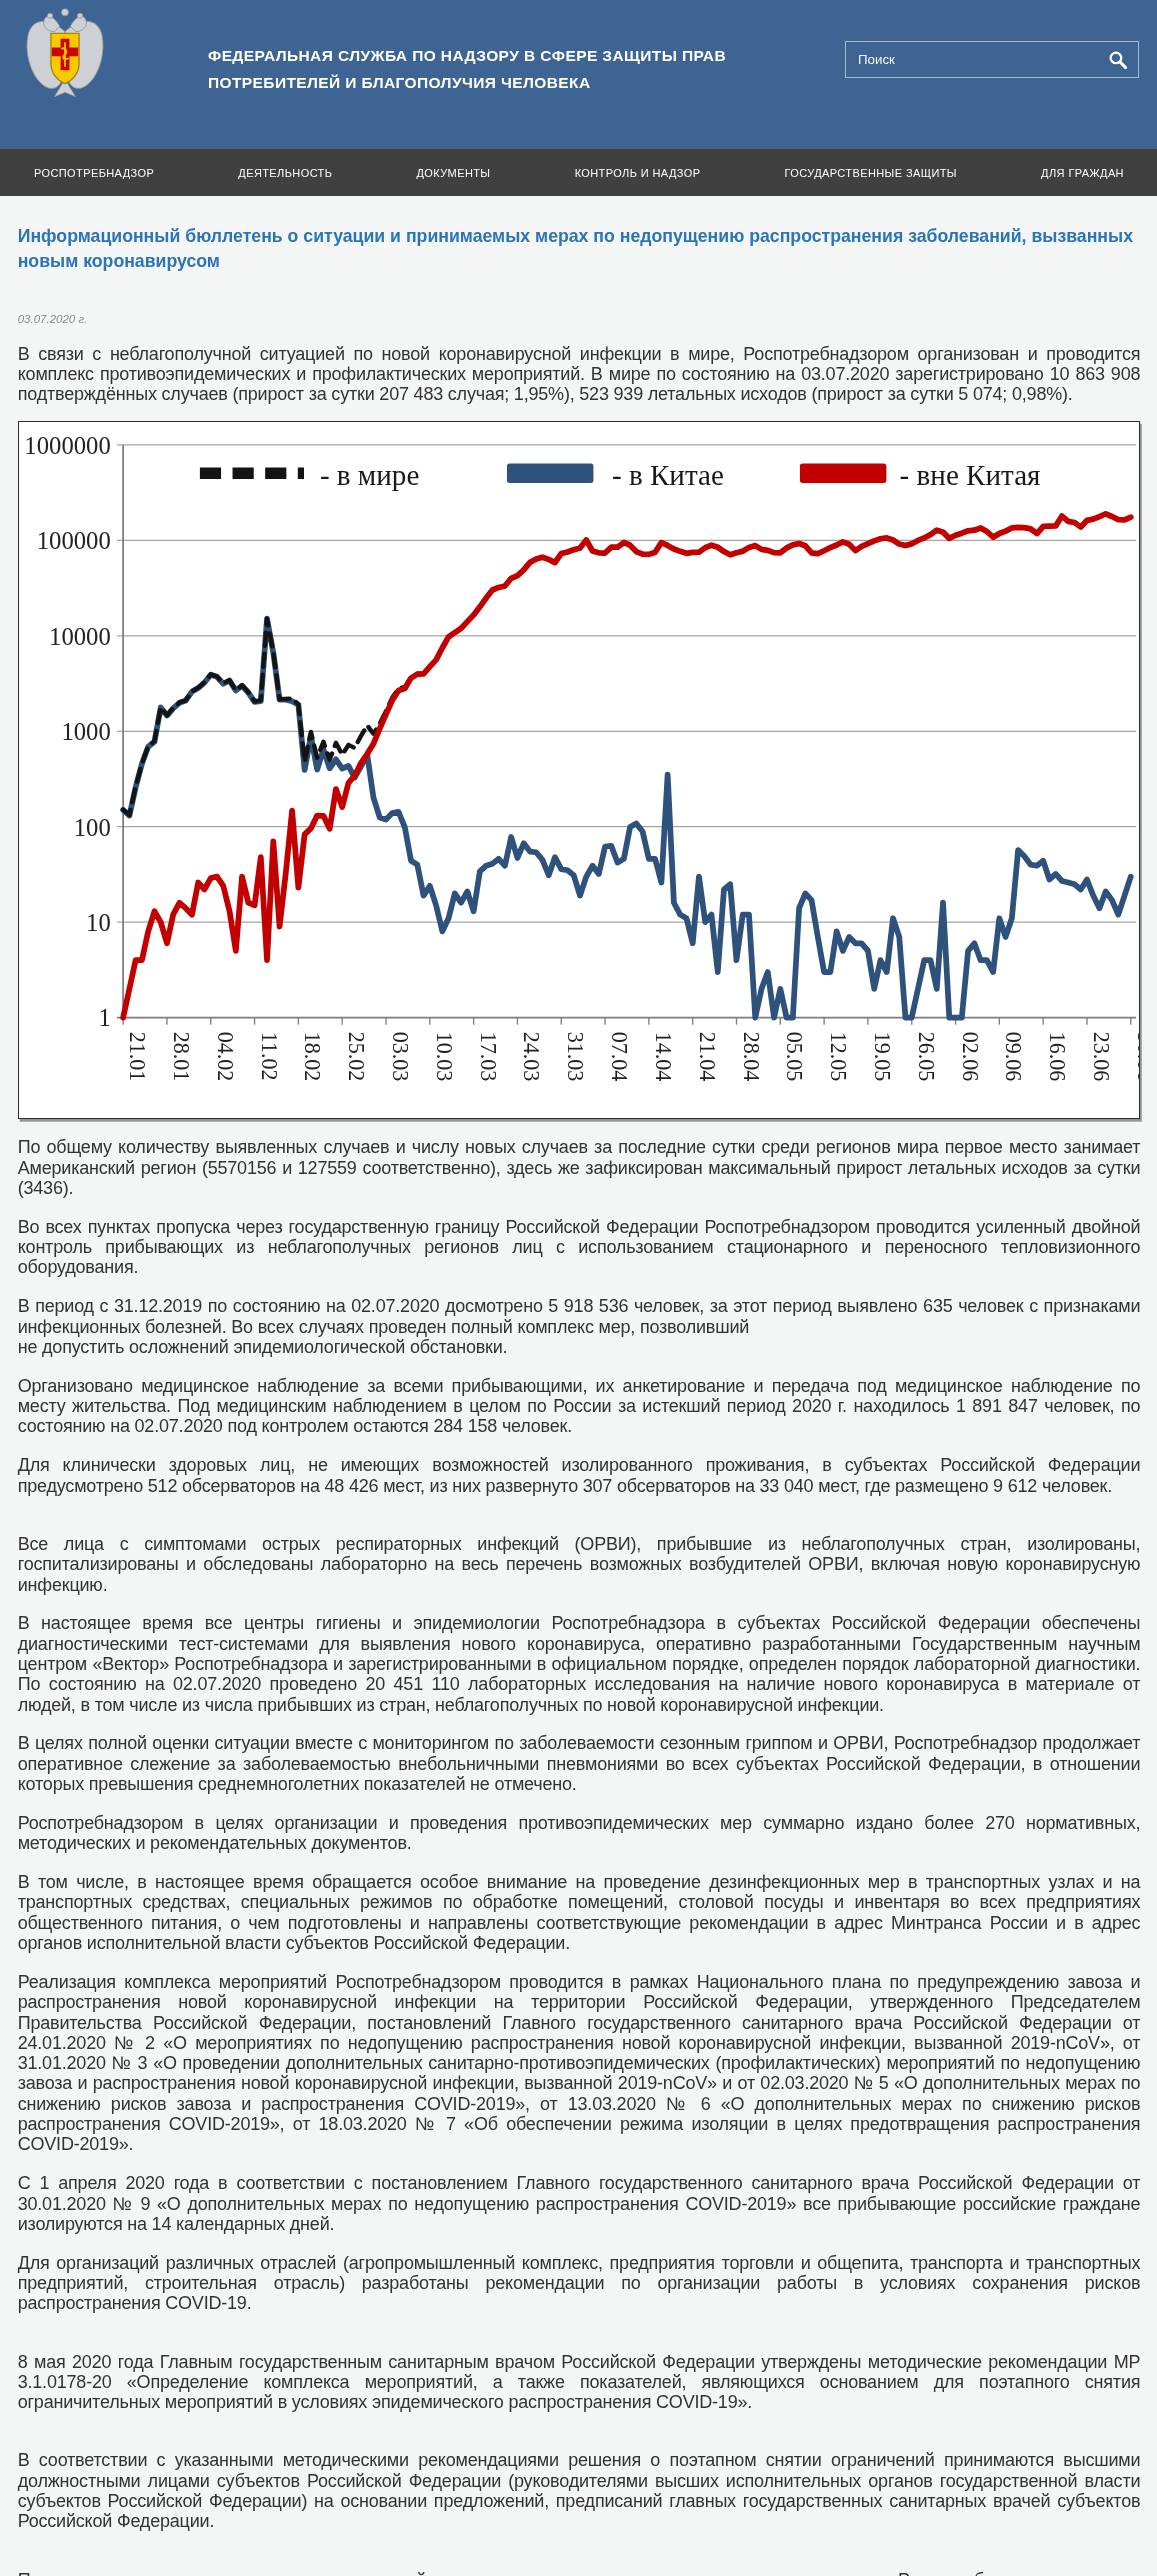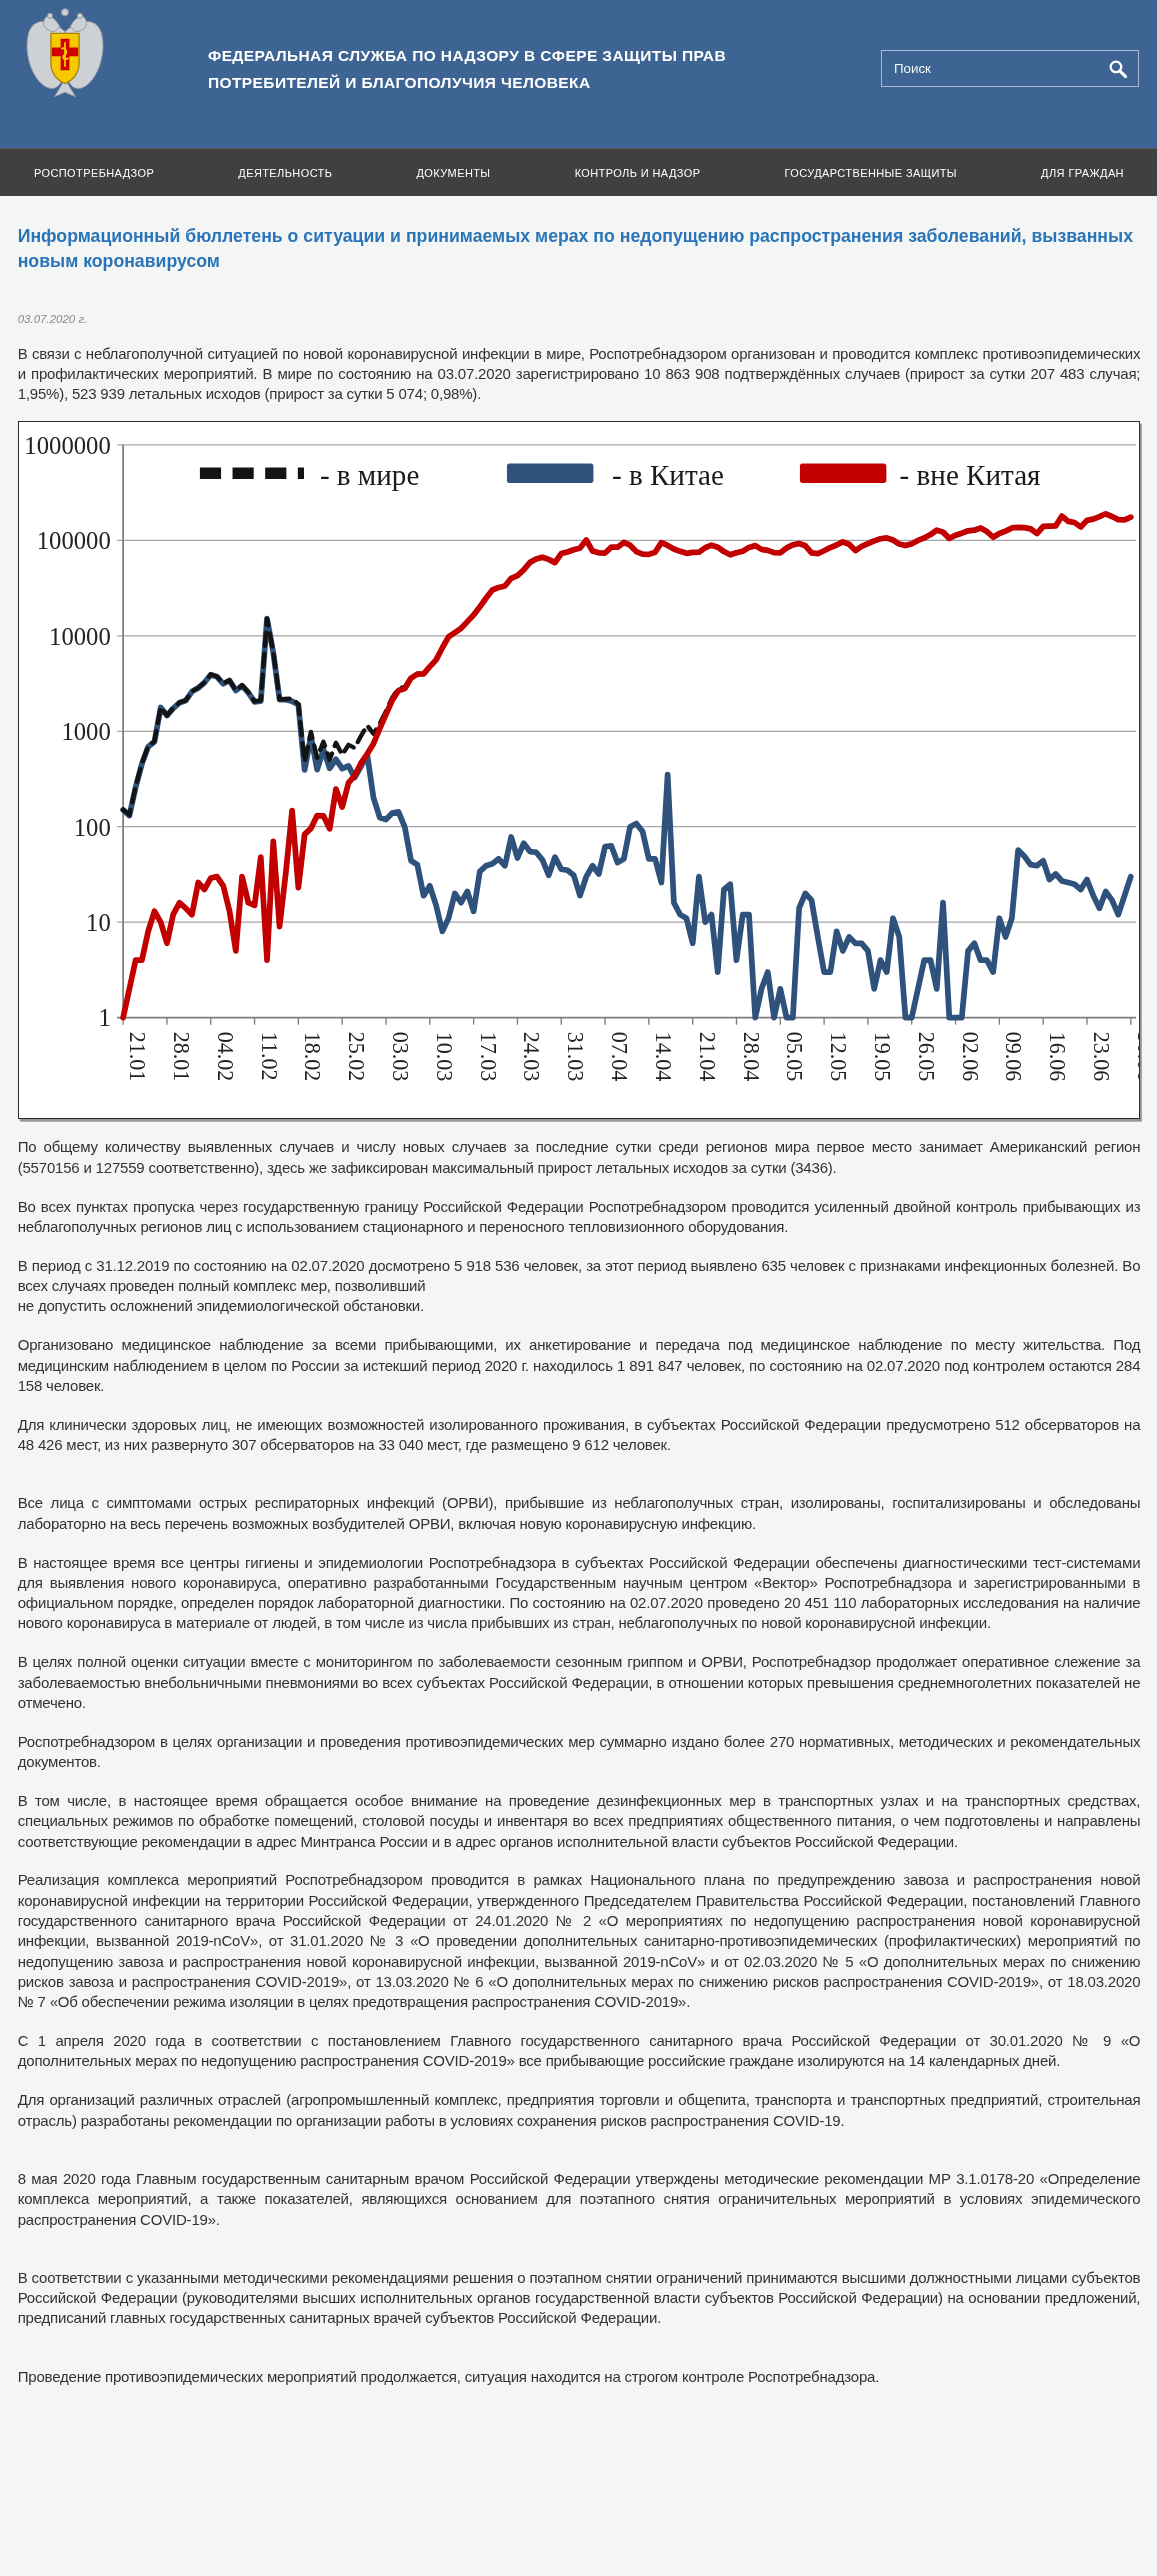--- a/index.html
+++ b/index.html
@@ -1,33 +1,33 @@
 <!DOCTYPE html>
 <html lang="ru" style="font-size:14px"><head>
 <meta charset="utf-8">
 <style>
   html,body{margin:0;padding:0;}
   body{width:1158px;background:#f4f5f5;font-family:"Liberation Sans",sans-serif;-webkit-font-smoothing:antialiased;}
   .site-header{position:relative;height:148px;background:#3d6493;}
   .emblem{position:absolute;left:21px;top:5.3px;width:88px;height:99px;}
   .header-title{position:absolute;left:208px;top:42px;width:658px;text-align:left;color:#ffffff;
     font-size:15.5px;font-weight:bold;line-height:27px;letter-spacing:0.4px;}
-  .search-box{position:absolute;right:19.4px;top:50px;width:258px;height:37px;
+  .search-box{position:absolute;right:19.4px;top:41px;width:294px;height:37px;
     border:0.9px solid rgba(255,255,255,.55);display:flex;align-items:center;box-sizing:border-box;}
   .search-box input{flex:1;min-width:0;background:transparent;border:none;outline:none;color:#fff;
     font-size:13.3px;padding:0 5.3px 0 12.4px;font-family:"Liberation Sans",sans-serif;}
   .search-box input::placeholder{color:#ffffff;opacity:.95;}
   .search-btn{background:none;border:none;cursor:pointer;padding:0 10.6px 0 3.5px;display:flex;align-items:center;}
   .site-nav{height:47px;background:#404040;border-top:0.9px solid rgba(255,255,255,.16);
     display:flex;align-items:center;justify-content:space-between;padding:0 34px;}
   .nav-item{color:#ffffff;font-size:11px;letter-spacing:0.4px;cursor:pointer;white-space:nowrap;}
   .content{padding:0 17.7px 26.5px;}
   .article-title{color:#2a74b8;font-size:17.7px;font-weight:bold;line-height:25px;margin:28px 0 0;}
   .article-date{color:#8a8a8a;font-style:italic;font-size:11.5px;margin:39px 0 0;}
-  .para{font-size:15px;line-height:20.3px;color:#333;text-align:justify;margin:18.6px 0 0;
+  .para{font-size:18px;line-height:20.3px;color:#333;text-align:justify;margin:18.6px 0 0;
     white-space:pre-line;letter-spacing:-0.2px;}
   .para.extra-gap{margin-top:38px;}
   .chart-frame{margin-top:17px;background:#ffffff;border:1.8px solid #2d2d2d;
     box-shadow:1.8px 2.7px 0 rgba(70,70,70,.55);}
   .chart-frame svg{display:block;width:100%;height:auto;}
   .figure-caption{text-align:center;font-size:13.3px;color:#333;margin:23px 0 39px;}
 </style>
 </head>
 <body>
 

